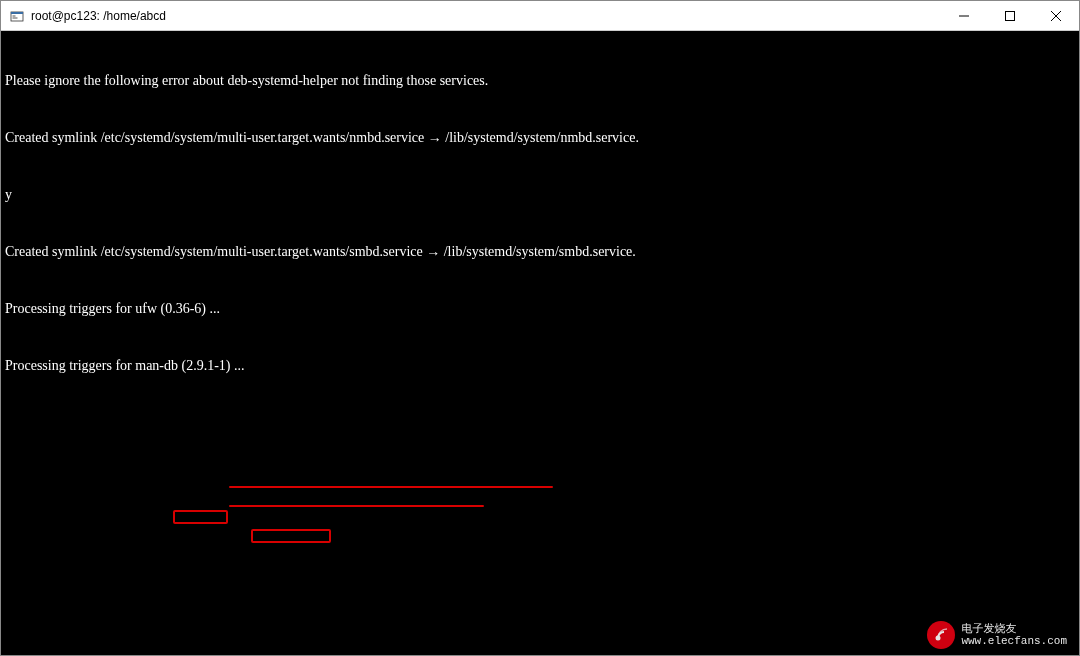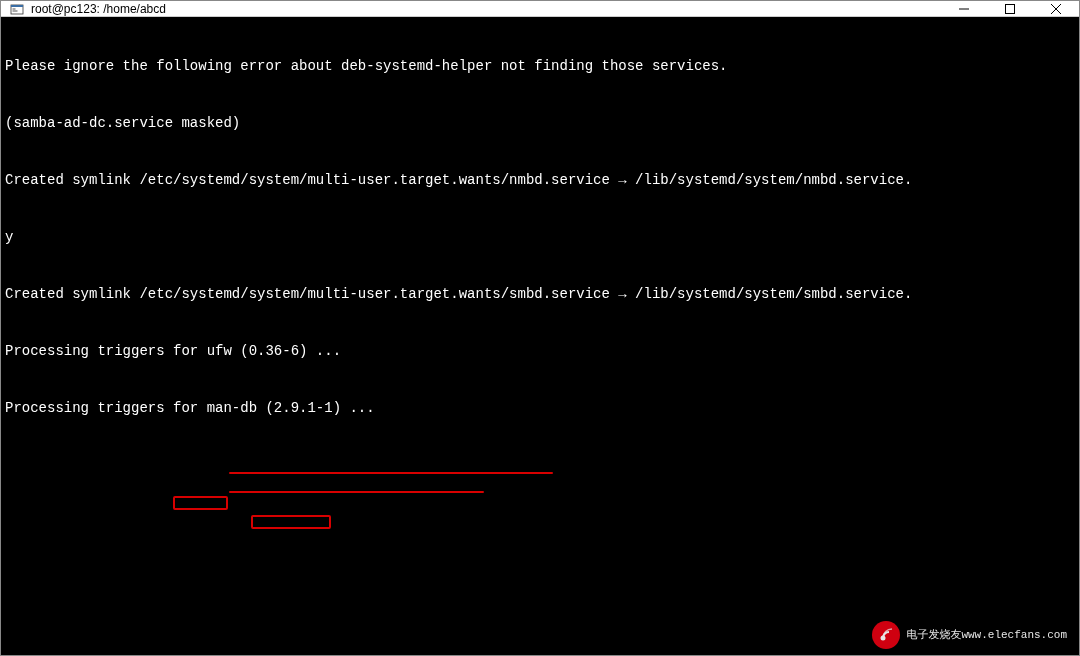--- a/index.html
+++ b/index.html
@@ -17,21 +17,21 @@
     }
     .window {
       width: 1080px;
       height: 656px;
       background: #000;
       border: 1px solid #888;
       display: flex;
       flex-direction: column;
     }
     .titlebar {
-      height: 16px;
+      height: 30px;
       background: #fff;
       display: flex;
       align-items: center;
       border-bottom: 1px solid #ccc;
       flex-shrink: 0;
       justify-content: flex-end;
     }
     .titlebar-icon {
       width: 16px;
       height: 16px;
@@ -67,20 +67,21 @@
       font-family: "Consolas", "Courier New", monospace;
       font-size: 14px;
       line-height: 19px;
       padding: 2px 4px;
       white-space: pre;
       overflow: hidden;
       position: relative;
     }
     .tline {
       display: block;
+      font-family: Liberation Serif, serif;
     }
     .red-underline {
       position: absolute;
       border-bottom: 2px solid #d80000;
       border-radius: 2px;
     }
     .red-box {
       position: absolute;
       border: 2px solid #d80000;
       border-radius: 2px;
@@ -100,20 +101,21 @@
       width: 28px;
       height: 28px;
       border-radius: 50%;
       background: #e60012;
       display: flex;
       align-items: center;
       justify-content: center;
     }
     .watermark-text {
       display: flex;
+      flex-direction: column;
       line-height: 12px;
     }
   </style>
 </head>
 <body>
 
 <div class="window">
   <div class="titlebar">
     <span class="titlebar-icon">
       <svg width="16" height="16" viewBox="0 0 16 16">
@@ -139,21 +141,20 @@
         <svg width="10" height="10" viewBox="0 0 10 10">
             <line x1="0" y1="0" x2="10" y2="10" stroke="#000" stroke-width="1"></line>
             <line x1="10" y1="0" x2="0" y2="10" stroke="#000" stroke-width="1"></line>
           </svg>
       </div>
     </div>
   </div>
 
   <div class="terminal">
     <span class="tline">Please ignore the following error about deb-systemd-helper not finding those services.</span>
-    <span class="tline">(samba-ad-dc.service masked)</span>
     <span class="tline">Created symlink /etc/systemd/system/multi-user.target.wants/nmbd.service → /lib/systemd/system/nmbd.service.</span>
     <span class="tline">y</span>
     <span class="tline">Created symlink /etc/systemd/system/multi-user.target.wants/smbd.service → /lib/systemd/system/smbd.service.</span>
     <span class="tline">Processing triggers for ufw (0.36-6) ...</span>
     <span class="tline">Processing triggers for man-db (2.9.1-1) ...</span>
     
     
     
     
     

